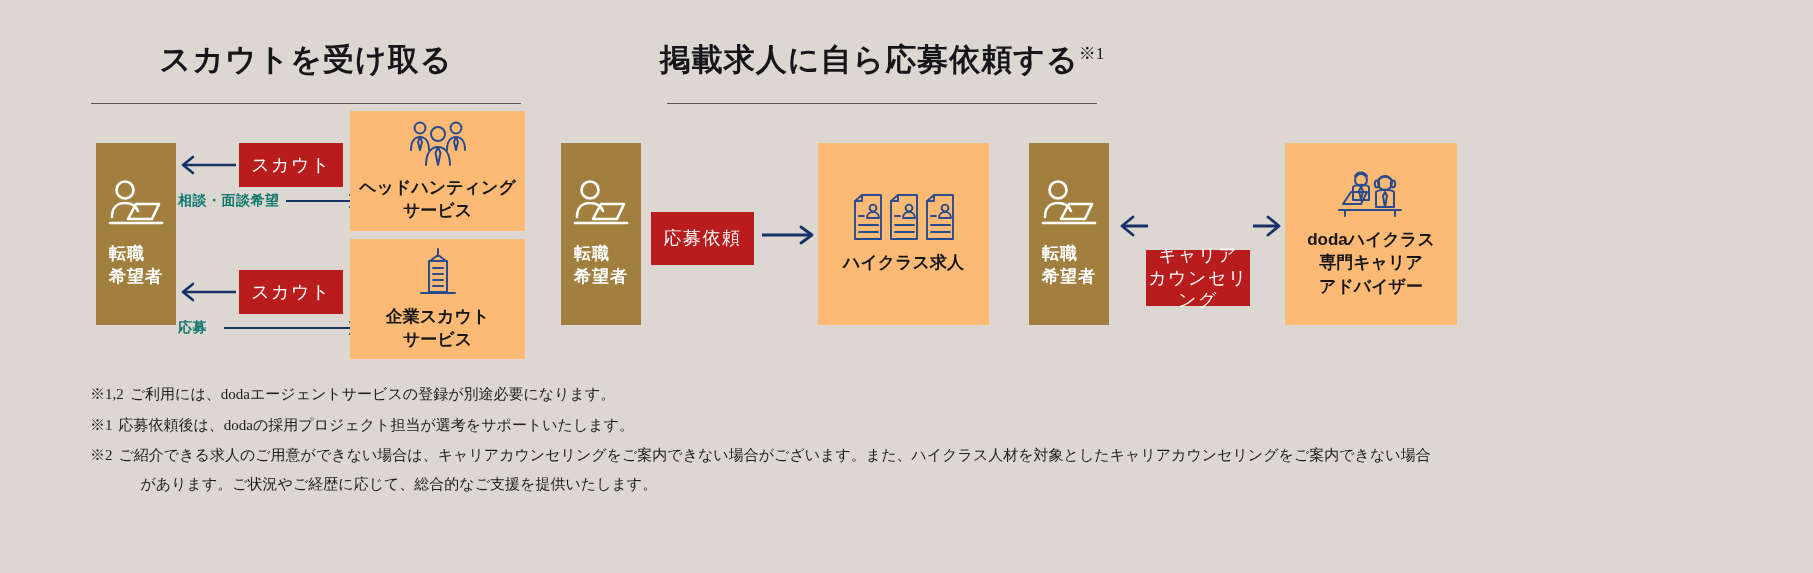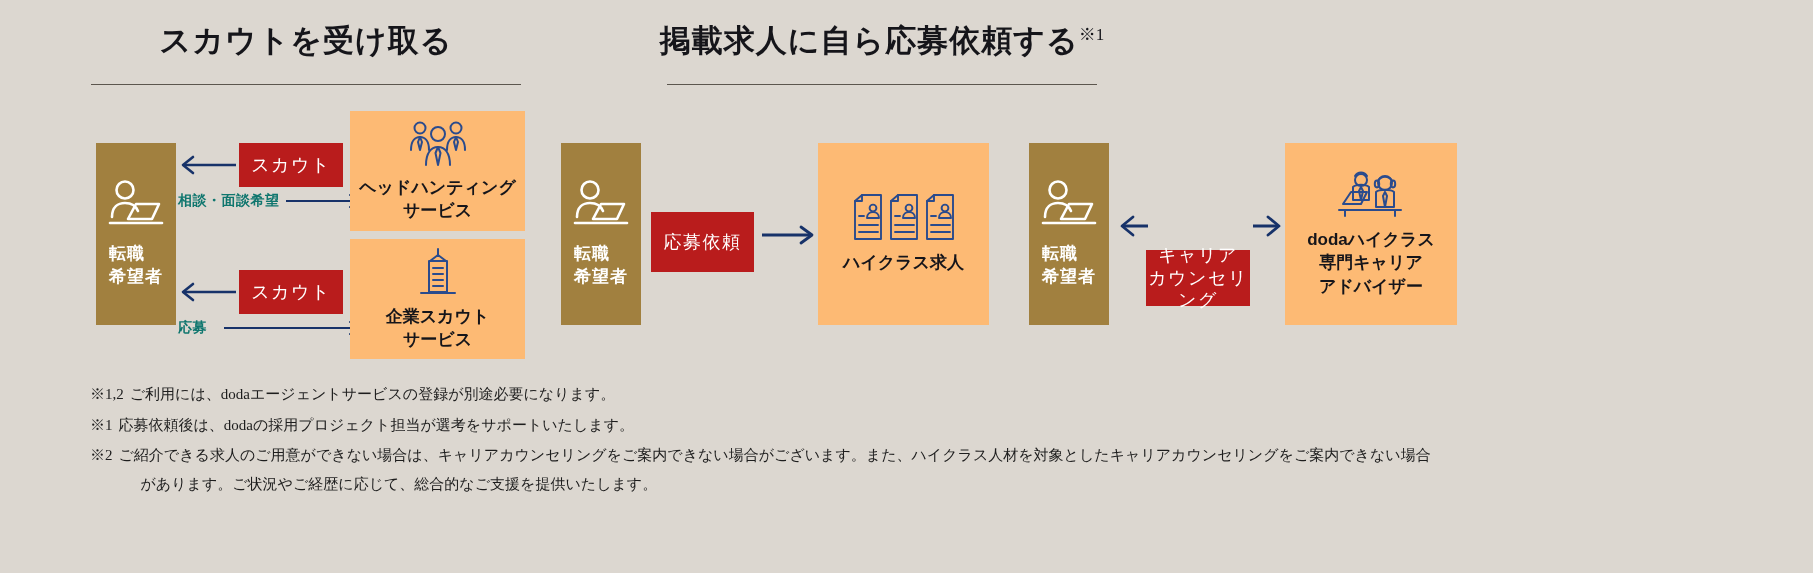--- a/index.html
+++ b/index.html
@@ -39,21 +39,21 @@
   .col-3 { width: 661px; }
 
   
   .col-head {
     text-align: center;
     font-family: "Liberation Serif", "DejaVu Serif", serif;
     font-size: 31px;
     font-weight: 700;
     letter-spacing: 1px;
     color: #15151a;
-    padding-top: 20px;
+    padding-top: 39px;
     white-space: nowrap;
   }
   .col-head sup {
     font-size: 17px;
     font-weight: 400;
     vertical-align: super;
     letter-spacing: 0;
   }
   .head-rule {
     height: 1px;
@@ -130,21 +130,21 @@
   .c1-btn-bot { position:absolute; left:239px; top:270px; width:104px; height:44px; }
   .c1-arrow-top { position:absolute; left:176px; top:153px; }
   .c1-arrow-bot { position:absolute; left:176px; top:280px; }
   .c1-row-mid   { position:absolute; left:178px; top:192px; display:flex; align-items:center; gap:6px; }
   .c1-row-low   { position:absolute; left:178px; top:319px; display:flex; align-items:flex-end; gap:17px; }
   .c1-card-hh   { position:absolute; left:350px; top:111px; width:175px; height:120px; }
   .c1-card-cs   { position:absolute; left:350px; top:239px; width:175px; height:120px; }
 
   
   .c2-person   { position:absolute; left:561px; top:143px; height:182px; }
-  .c2-btn      { position:absolute; left:651px; top:212px; width:103px; height:60px; }
+  .c2-btn      { position:absolute; left:651px; top:212px; width:103px; height:53px; }
   .c2-arrow    { position:absolute; left:762px; top:223px; }
   .c2-card     { position:absolute; left:818px; top:143px; width:171px; height:182px; }
 
   
   .c3-person   { position:absolute; left:1029px; top:143px; height:182px; }
   .c3-arrow-l  { position:absolute; left:1118px; top:213px; }
   .c3-btn      { position:absolute; left:1146px; top:204px; width:104px; height:56px;margin-top:46px; }
   .c3-arrow-r  { position:absolute; left:1253px; top:213px; }
   .c3-card     { position:absolute; left:1285px; top:143px; width:172px; height:182px; }
 

